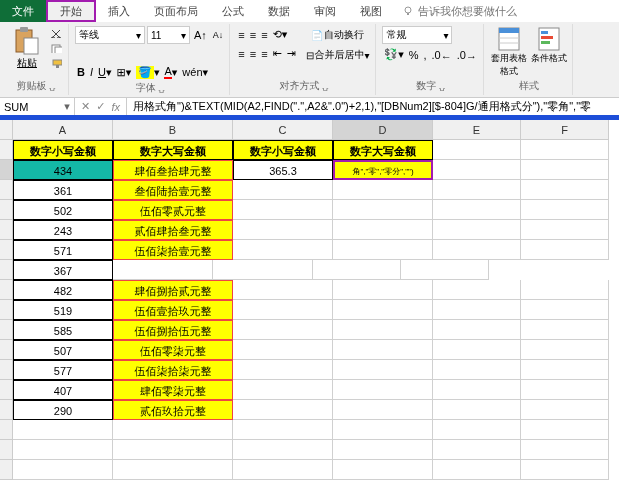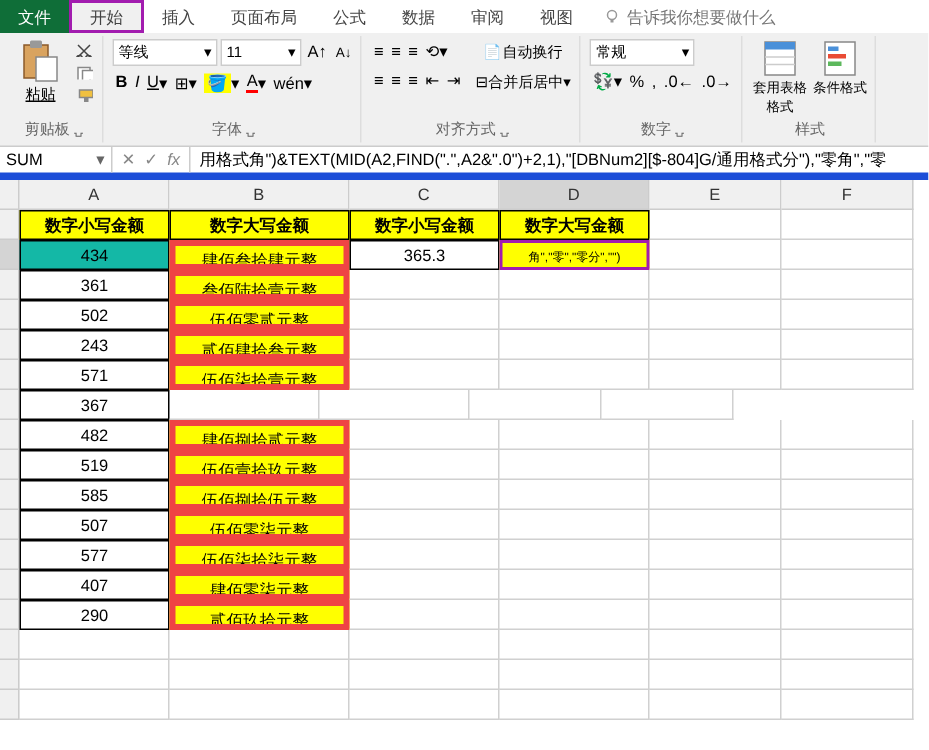--- a/index.html
+++ b/index.html
@@ -15,21 +15,21 @@
 
 
 .ribbon { background: #f0f0f0; border-bottom: 1px solid #ccc; height: 76px; display: flex; padding: 2px 4px; gap: 2px; }
 .group { border-right: 1px solid #ddd; padding: 2px 4px; display: flex; flex-direction: column; }
 .group-body { flex: 1; display: flex; align-items: flex-start; gap: 2px; }
 .group-label { text-align: center; font-size: 10px; color: #666; }
 .btn { background: transparent; border: none; padding: 2px; cursor: pointer; display: flex; align-items: center; justify-content: center; }
 .big-paste { display: flex; flex-direction: column; align-items: center; width: 38px; text-decoration: underline; }
 .small-btns { display: flex; flex-direction: column; gap: 1px; }
 .dd { border: 1px solid #ccc; background: #fff; font-size: 10px; padding: 1px 3px; display: flex; align-items: center; justify-content: space-between; }
-.font-row { display: flex; gap: 2px; margin-bottom: 0; }
+.font-row { display: flex; gap: 2px; margin-bottom: 17px; }
 .icon-row { display: flex; gap: 1px; }
 .num-group .dd { width: 70px; }
 
 
 .fbar { height: 22px; display: flex; border-bottom: 5px solid #1d4ed8; }
 .namebox { width: 75px; border-right: 1px solid #ccc; display: flex; align-items: center; }
 .namebox input { border: none; width: 60px; font-size: 11px; padding: 0 4px; outline: none; }
 .namebox .dd-arrow { width: 14px; text-align: center; color: #666; cursor: pointer; }
 .fx-btns { display: flex; align-items: center; gap: 6px; padding: 0 6px; border-right: 1px solid #ccc; color: #888; }
 .fx-input { flex: 1; display: flex; align-items: center; padding: 0 6px; font-size: 11px; overflow: hidden; white-space: nowrap; }
@@ -39,21 +39,21 @@
 .corner { width: 13px; height: 20px; background: #f0f0f0; border-right: 1px solid #ccc; border-bottom: 1px solid #ccc; position: absolute; top: 0; left: 0; }
 .col-headers { display: flex; margin-left: 13px; height: 20px; }
 .ch { background: #f0f0f0; border-right: 1px solid #ccc; border-bottom: 1px solid #ccc; text-align: center; line-height: 20px; color: #333; }
 .ch.sel { background: #d4d4d4; }
 .rows { margin-left: 0; }
 .row { display: flex; height: 20px; }
 .rh { width: 13px; background: #f0f0f0; border-right: 1px solid #ccc; border-bottom: 1px solid #ccc; text-align: center; line-height: 20px; font-size: 10px; color: #333; }
 .rh.sel { background: #d4d4d4; }
 .cell { border-right: 1px solid #d0d0d0; border-bottom: 1px solid #d0d0d0; padding: 0 4px; line-height: 20px; overflow: hidden; white-space: nowrap; }
 .hdr { font-weight: bold; background: #ffff00; border: 1px solid #000; text-align: center; }
-.yell { background: #ffff00; border: 4px solid #ef4444; text-align: center; }
+.yell { background: #ffff00; border: 1px solid #ef4444; text-align: center; }
 .numc { border: 1px solid #000; text-align: center; }
 .numc.sel { background: #14b8a6; }
 .active { border: 2px solid #a21caf; }
 .small-txt { font-size: 8px; }
 .cA { width: 100px; }
 .cB { width: 120px; }
 .cC { width: 100px; }
 .cD { width: 100px; }
 .cE { width: 88px; }
 .cF { width: 88px; }
@@ -109,21 +109,21 @@
     <div class="group-label"><span>剪贴板</span> <span style="font-size:8px">⍽</span></div>
   </div>
 
   <div class="group">
     <div class="group-body" style="flex-direction:column">
       <div class="font-row">
         <div class="dd" style="width:70px">
             <span>等线</span>
             <span>▾</span>
           </div>
-        <div class="dd" style="width:54px">
+        <div class="dd" style="width:43px">
             <span>11</span>
             <span>▾</span>
           </div>
         <span class="btn" style="font-size:11px">A↑</span>
         <span class="btn" style="font-size:9px">A↓</span>
       </div>
       <div class="icon-row">
         <span class="btn">
             <b>B</b>
           </span>

